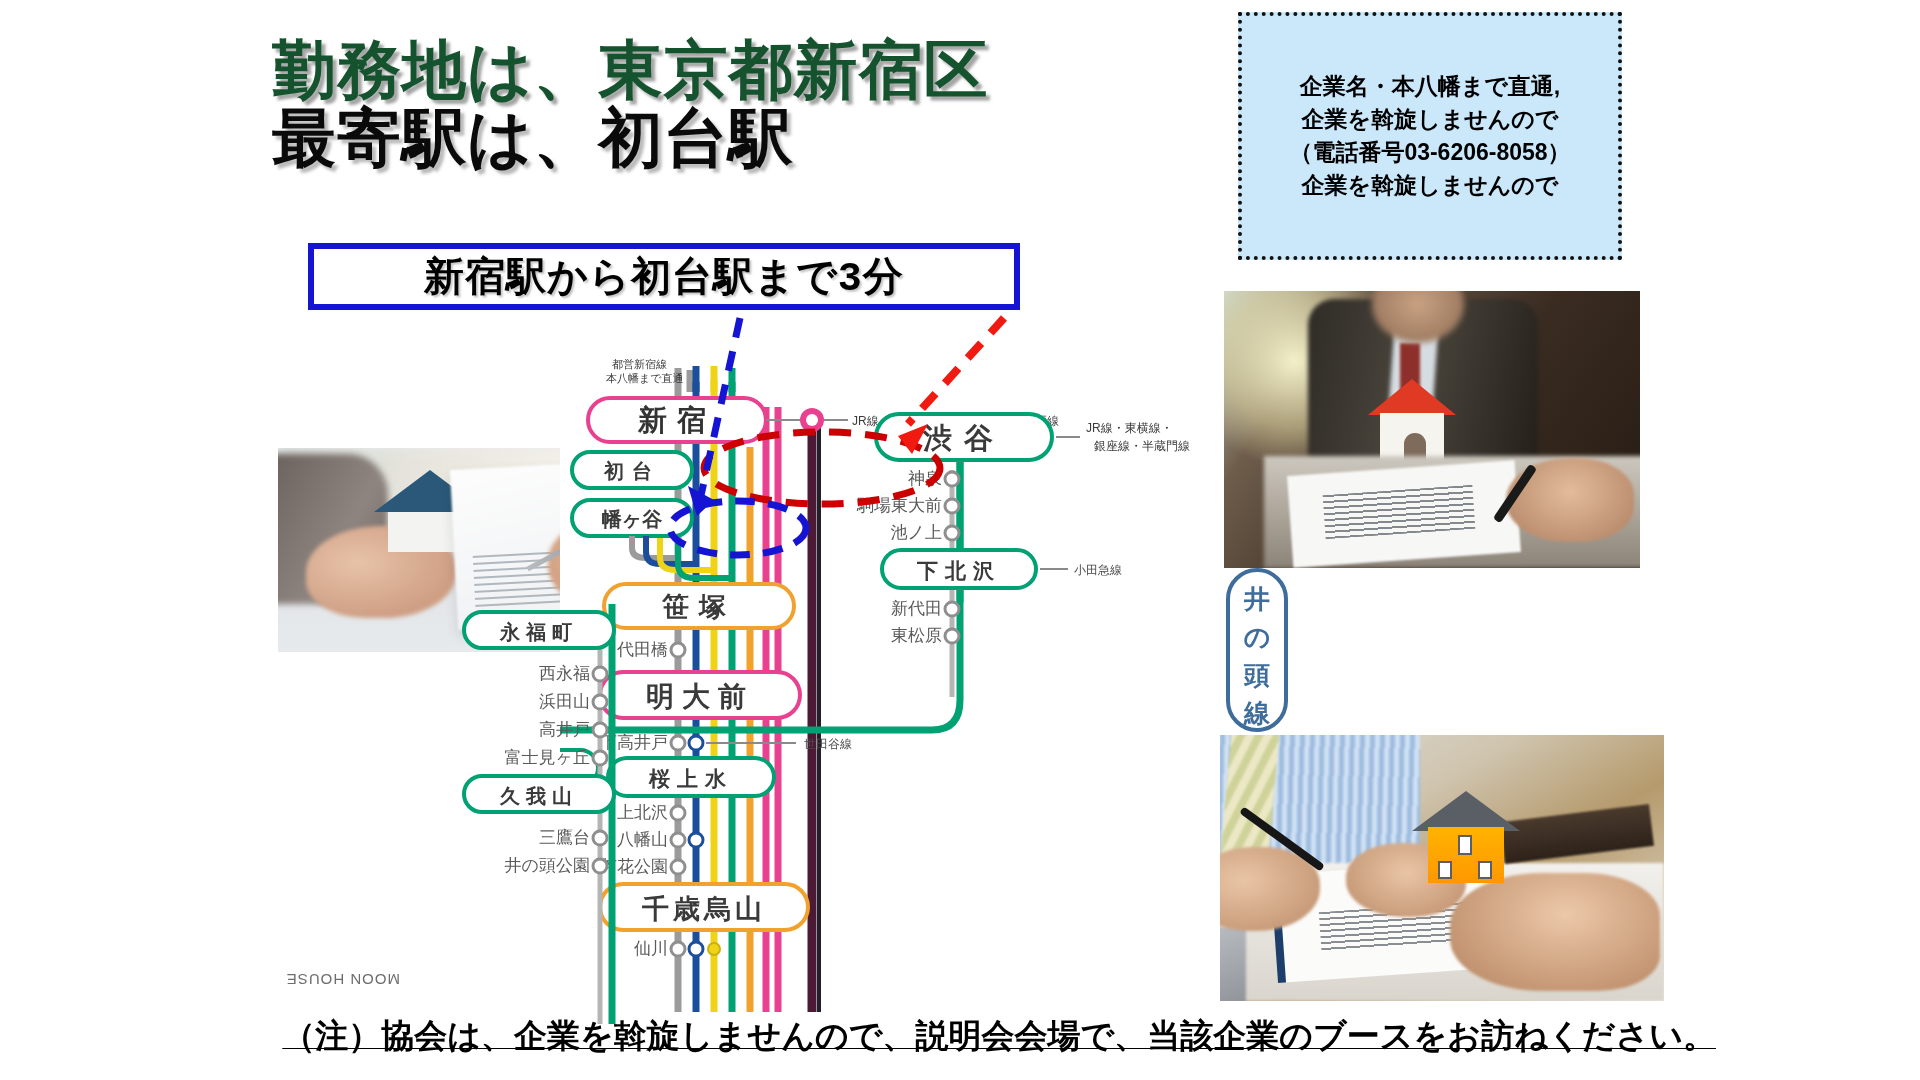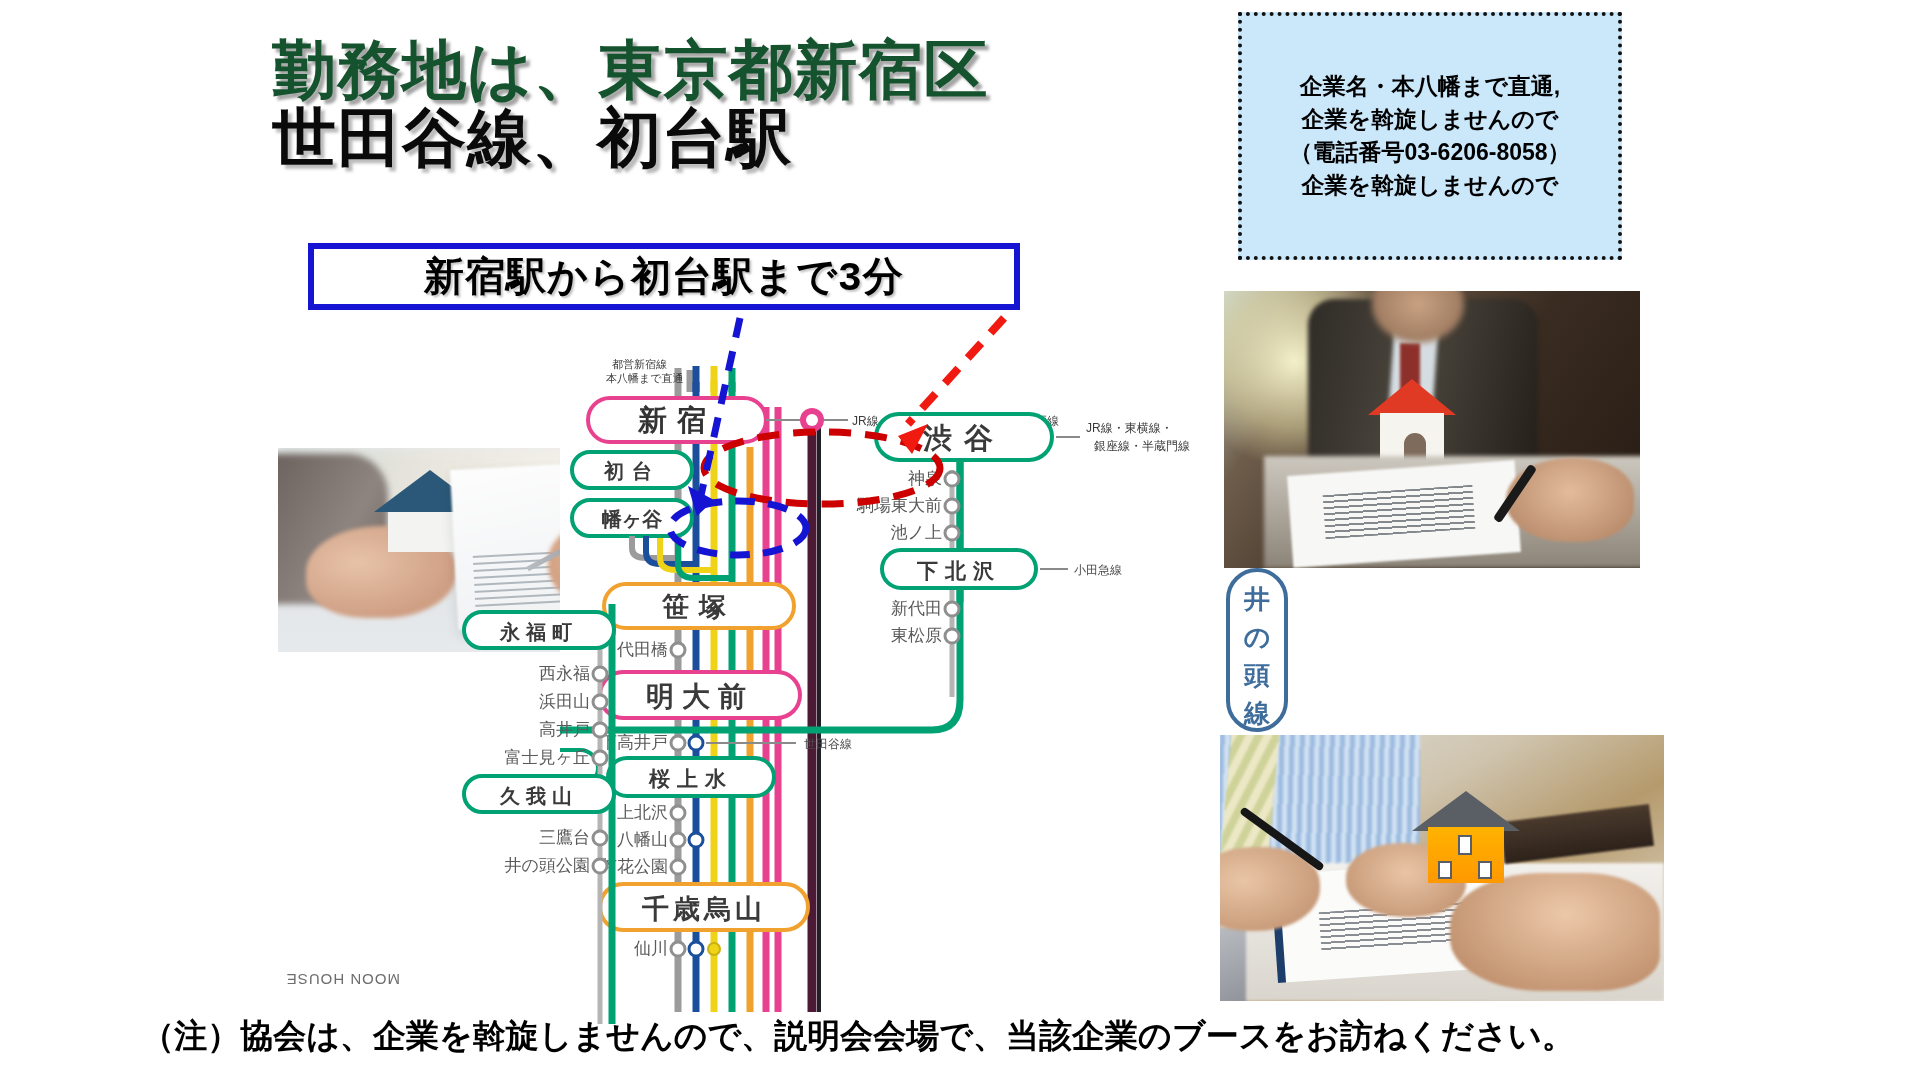--- a/index.html
+++ b/index.html
@@ -52,21 +52,22 @@
     padding: 6px 8px;
   }
   .infobox div {
     font-size: 23px; font-weight: bold; color: #000;
     line-height: 1.44; white-space: nowrap; letter-spacing: 0px;
   }
 
   
   .footer {
     position: absolute; left: 0; top: 1014px; width: 1716px;
-    text-align: center;
+    text-align: right;
+    text-decoration: underline;
   }
   .footer span {
     font-size: 33px; font-weight: bold; color: #000; letter-spacing: 0px;
     white-space: nowrap;
   }
 
   
   .photo { position: absolute; overflow: hidden; }
 
   
@@ -284,21 +285,21 @@
     white-space: nowrap;
   }
 </style>
 </head>
 <body>
 
 <div id="slide">
 
   <div class="headline">
     <div class="ln1">勤務地は、東京都新宿区</div>
-    <div class="ln2">世田谷線、初台駅</div>
+    <div class="ln2">最寄駅は、初台駅</div>
   </div>
 
   <div class="callout">
     <span>新宿駅から初台駅まで3分</span>
   </div>
 
   <div class="infobox">
     <div>企業名・本八幡まで直通,</div>
     <div>企業を斡旋しませんので</div>
     <div>（電話番号03-6206-8058）</div>

